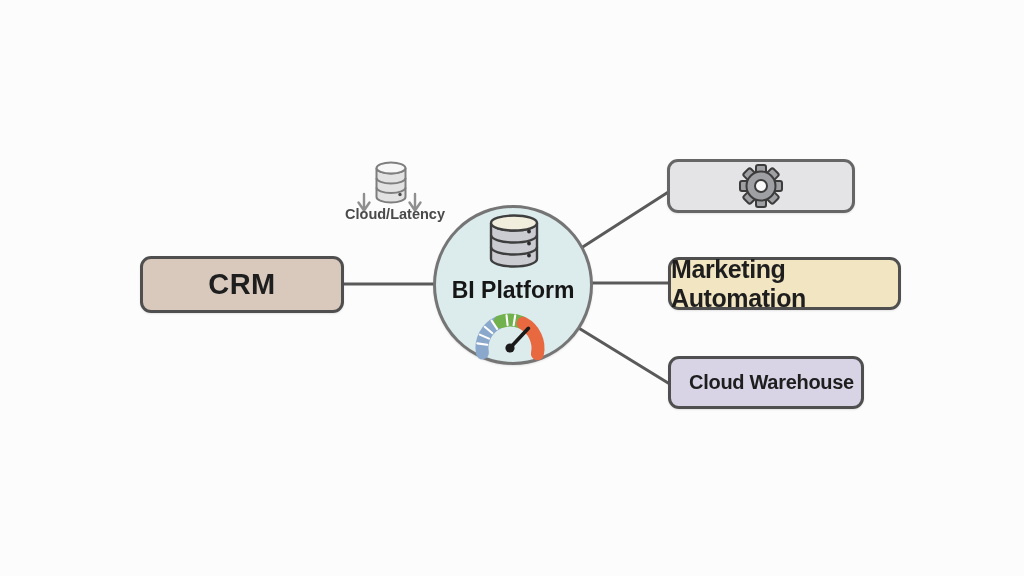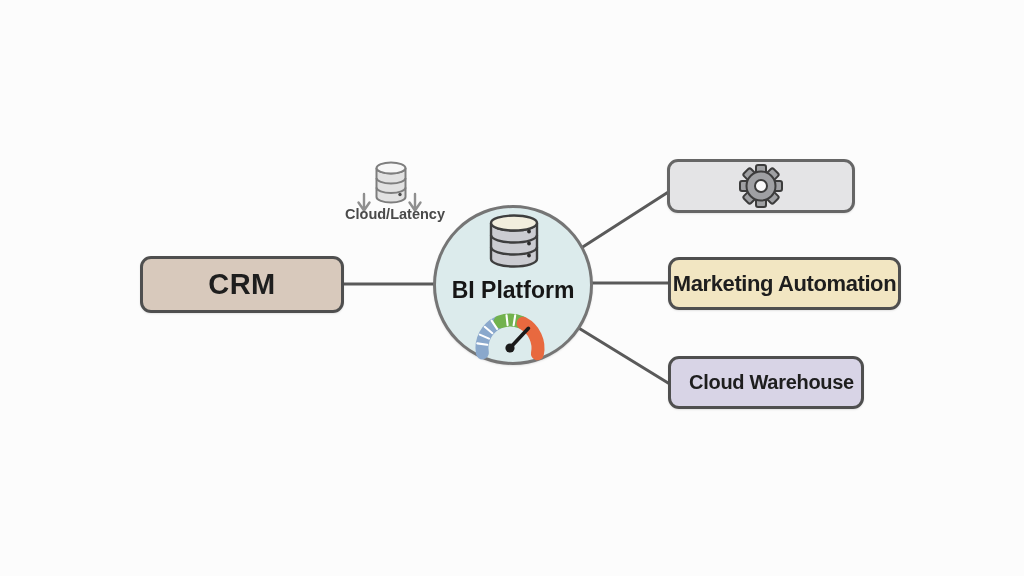--- a/index.html
+++ b/index.html
@@ -15,21 +15,21 @@
     border-radius:11px;border:3px solid #4f4f4f;
     box-shadow:0 1px 2px rgba(0,0,0,0.10);
     color:#1e1e1e;font-weight:700;
   }
   .node-crm{left:140px;top:256px;width:204px;height:57px;font-size:29px;letter-spacing:0.5px;border-color:#4f4f4f;}
   .node-circle{
     left:433px;top:205px;width:160px;height:160px;border-radius:50%;
     border:3px solid #757575;display:block;
   }
   .node-settings{left:667px;top:159px;width:188px;height:54px;border-color:#666666;}
-  .node-marketing{left:668px;top:257px;width:233px;height:53px;font-size:22px;letter-spacing:-0.4px;}
+  .node-marketing{left:668px;top:257px;width:233px;height:53px;font-size:25px;letter-spacing:-0.4px;}
   .node-cloud{left:668px;top:356px;width:196px;height:53px;font-size:20px;letter-spacing:-0.3px;padding-left:11px;}
   .circle-db{position:absolute;left:50px;top:6px;}
   .circle-label{
     position:absolute;left:0;top:69px;width:100%;
     text-align:center;font-size:23px;font-weight:700;color:#161616;
   }
   .circle-gauge{position:absolute;left:26px;top:94px;}
   
   .anno-db{position:absolute;left:372px;top:161px;}
   .anno-arrow{position:absolute;}

